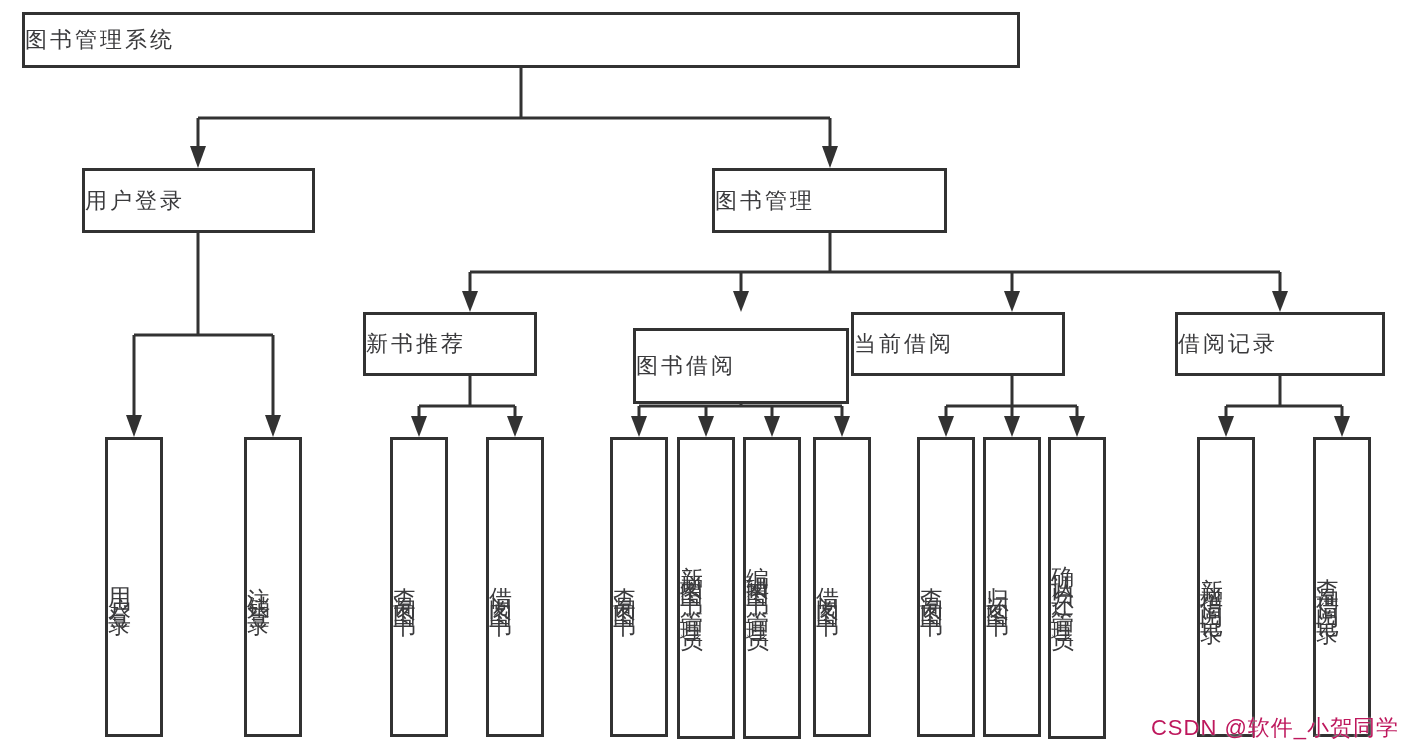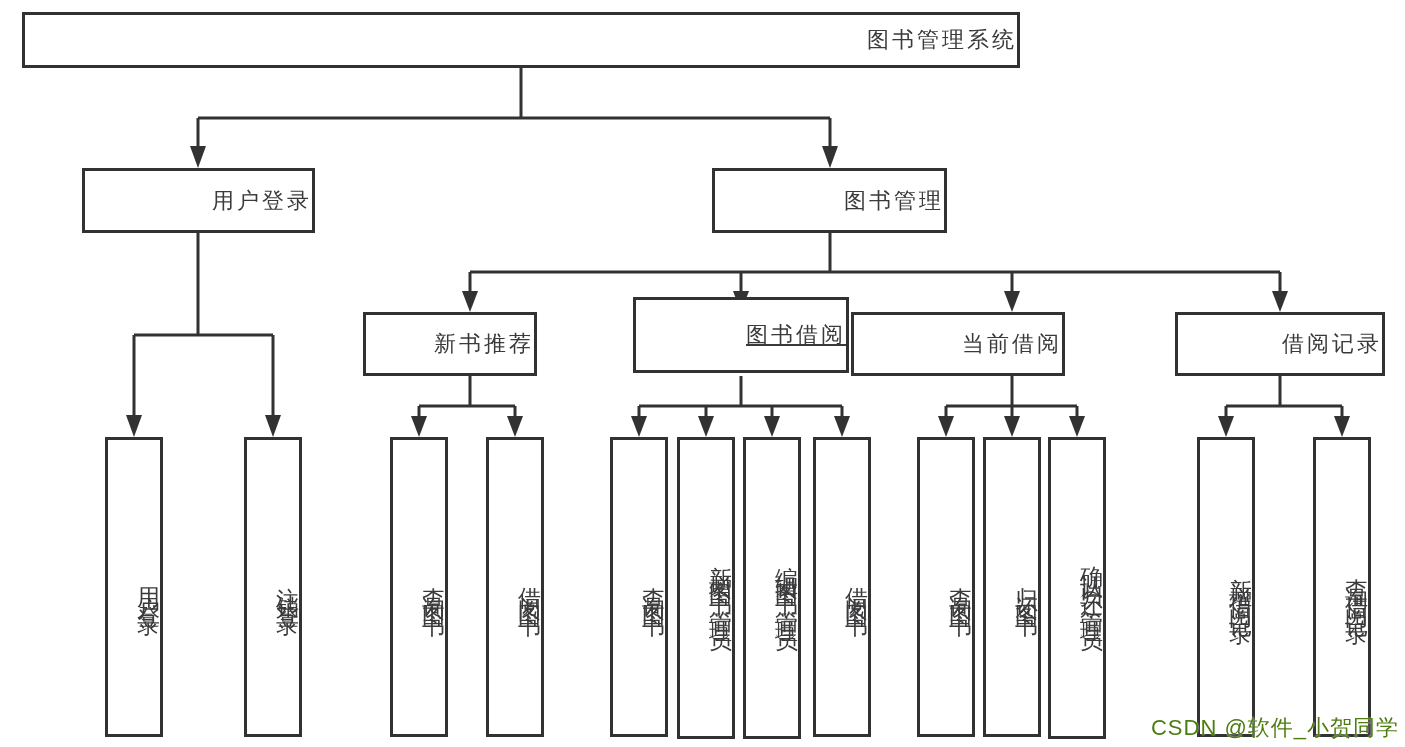--- a/index.html
+++ b/index.html
@@ -5,32 +5,32 @@
   html, body { margin:0; padding:0; background:#ffffff; }
   .canvas {
     position:relative; width:1405px; height:747px; background:#ffffff;
     font-family:"Liberation Sans", "DejaVu Sans", sans-serif;
     overflow:hidden;
   }
   .connectors { position:absolute; left:0; top:0; width:1405px; height:747px; }
   .box {
     position:absolute; box-sizing:border-box;
     border:3px solid #323232; background:#ffffff;
-    display:flex; align-items:center; justify-content:flex-end;
+    display:flex; align-items:center; justify-content:flex-start;
     color:#3a3a3c;
   }
   .hlabel { font-size:22px; letter-spacing:3px; white-space:nowrap; }
   .root-label { font-size:22px; letter-spacing:3px; }
   .vlabel {
     writing-mode:vertical-rl; text-orientation:mixed;
     font-size:23px; letter-spacing:9px; line-height:1;
   }
   .watermark {
     position:absolute; right:6px; bottom:4px;
-    font-size:22px; color:#4d7c0f; letter-spacing:1px;
+    font-size:22px; color:#be185d; letter-spacing:1px;
     text-shadow:0 0 2px #ffffff; z-index:6; white-space:nowrap;
   }
   .node { z-index:2; }
 </style>
 </head>
 <body>
 
 <div class="canvas">
 
   <svg class="connectors" viewBox="0 0 1405 747" xmlns="http://www.w3.org/2000/svg">
@@ -80,21 +80,21 @@
   <div class="box node" style="left:82px; top:168px; width:233px; height:65px;">
     <span class="hlabel">用户登录</span>
   </div>
   <div class="box node" style="left:712px; top:168px; width:235px; height:65px;">
     <span class="hlabel">图书管理</span>
   </div>
 
   <div class="box node" style="left:363px; top:312px; width:174px; height:64px;">
     <span class="hlabel">新书推荐</span>
   </div>
-  <div class="box node" style="left:633px; top:297px; width:216px; height:76px;text-decoration:underline;">
+  <div class="box node" style="left:633px; top:328px; width:216px; height:76px;">
     <span class="hlabel">图书借阅</span>
   </div>
   <div class="box node" style="left:851px; top:312px; width:214px; height:64px;">
     <span class="hlabel">当前借阅</span>
   </div>
   <div class="box node" style="left:1175px; top:312px; width:210px; height:64px;">
     <span class="hlabel">借阅记录</span>
   </div>
 
   <div class="box node" style="left:105px; top:437px; width:58px; height:300px;">

